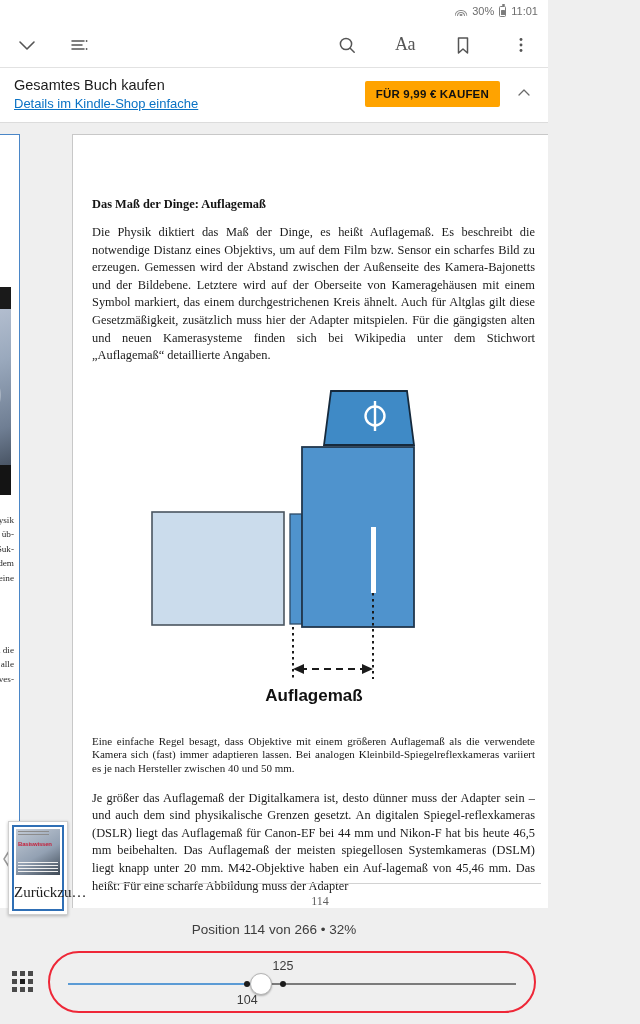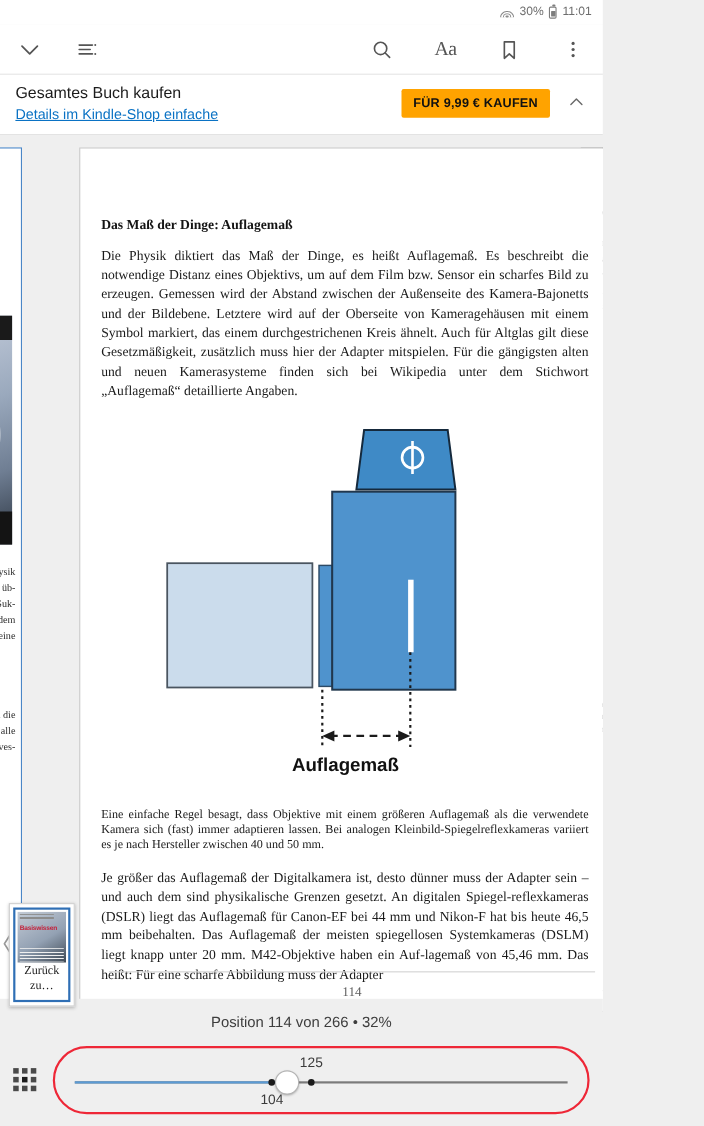--- a/index.html
+++ b/index.html
@@ -119,22 +119,22 @@
     padding:3px; z-index:6;
   }
   .backto-inner { border:2px solid #2f6fb5; width:100%; height:100%; display:flex; flex-direction:column; }
   .backto-thumb { height:46px; margin:2px 2px 0 2px; position:relative; overflow:hidden;
      background: linear-gradient(150deg,#c3cbd6 0%, #93a1b3 55%, #3d4854 100%); }
   .backto-thumb .bt-title { position:absolute; left:2px; top:12px; font-size:6px; font-weight:bold; color:#c4223c; letter-spacing:-.2px;}
   .backto-thumb .bt-toplines { position:absolute; left:2px; top:2px; width:70%; height:6px;
      background: repeating-linear-gradient(180deg,#8c8c8c 0 1px, transparent 1px 3px); }
   .backto-thumb .bt-botlines { position:absolute; left:2px; right:2px; bottom:1px; height:12px;
      background: repeating-linear-gradient(180deg,#f0f0f0 0 1px, transparent 1px 3px); }
-  .backto-label { flex:1; display:flex; flex-direction:column; align-items:center; justify-content:flex-start;
-     font-family:"Liberation Serif", serif; font-size:11px; color:#1c1c1c; line-height:14px; }
+  .backto-label { flex:1; display:flex; flex-direction:row; align-items:center; justify-content:flex-start;
+     font-family:"Liberation Serif", serif; font-size:15px; color:#1c1c1c; line-height:14px; }
 
   .arrow-left { position:absolute; left:1px; bottom:64px; font-size:20px; color:#9a9a9a; z-index:5;}
 
   
   .footer { position:absolute; left:0; right:0; bottom:0; height:116px; background:#efefef; }
   .pos-text {
     text-align:center; font-size:13.5px; color:#3d3d3d; padding-top:14px;
     font-family:"Liberation Sans", sans-serif;
   }
   .scrub-row { display:flex; align-items:center; padding: 14px 0 0 0; }

